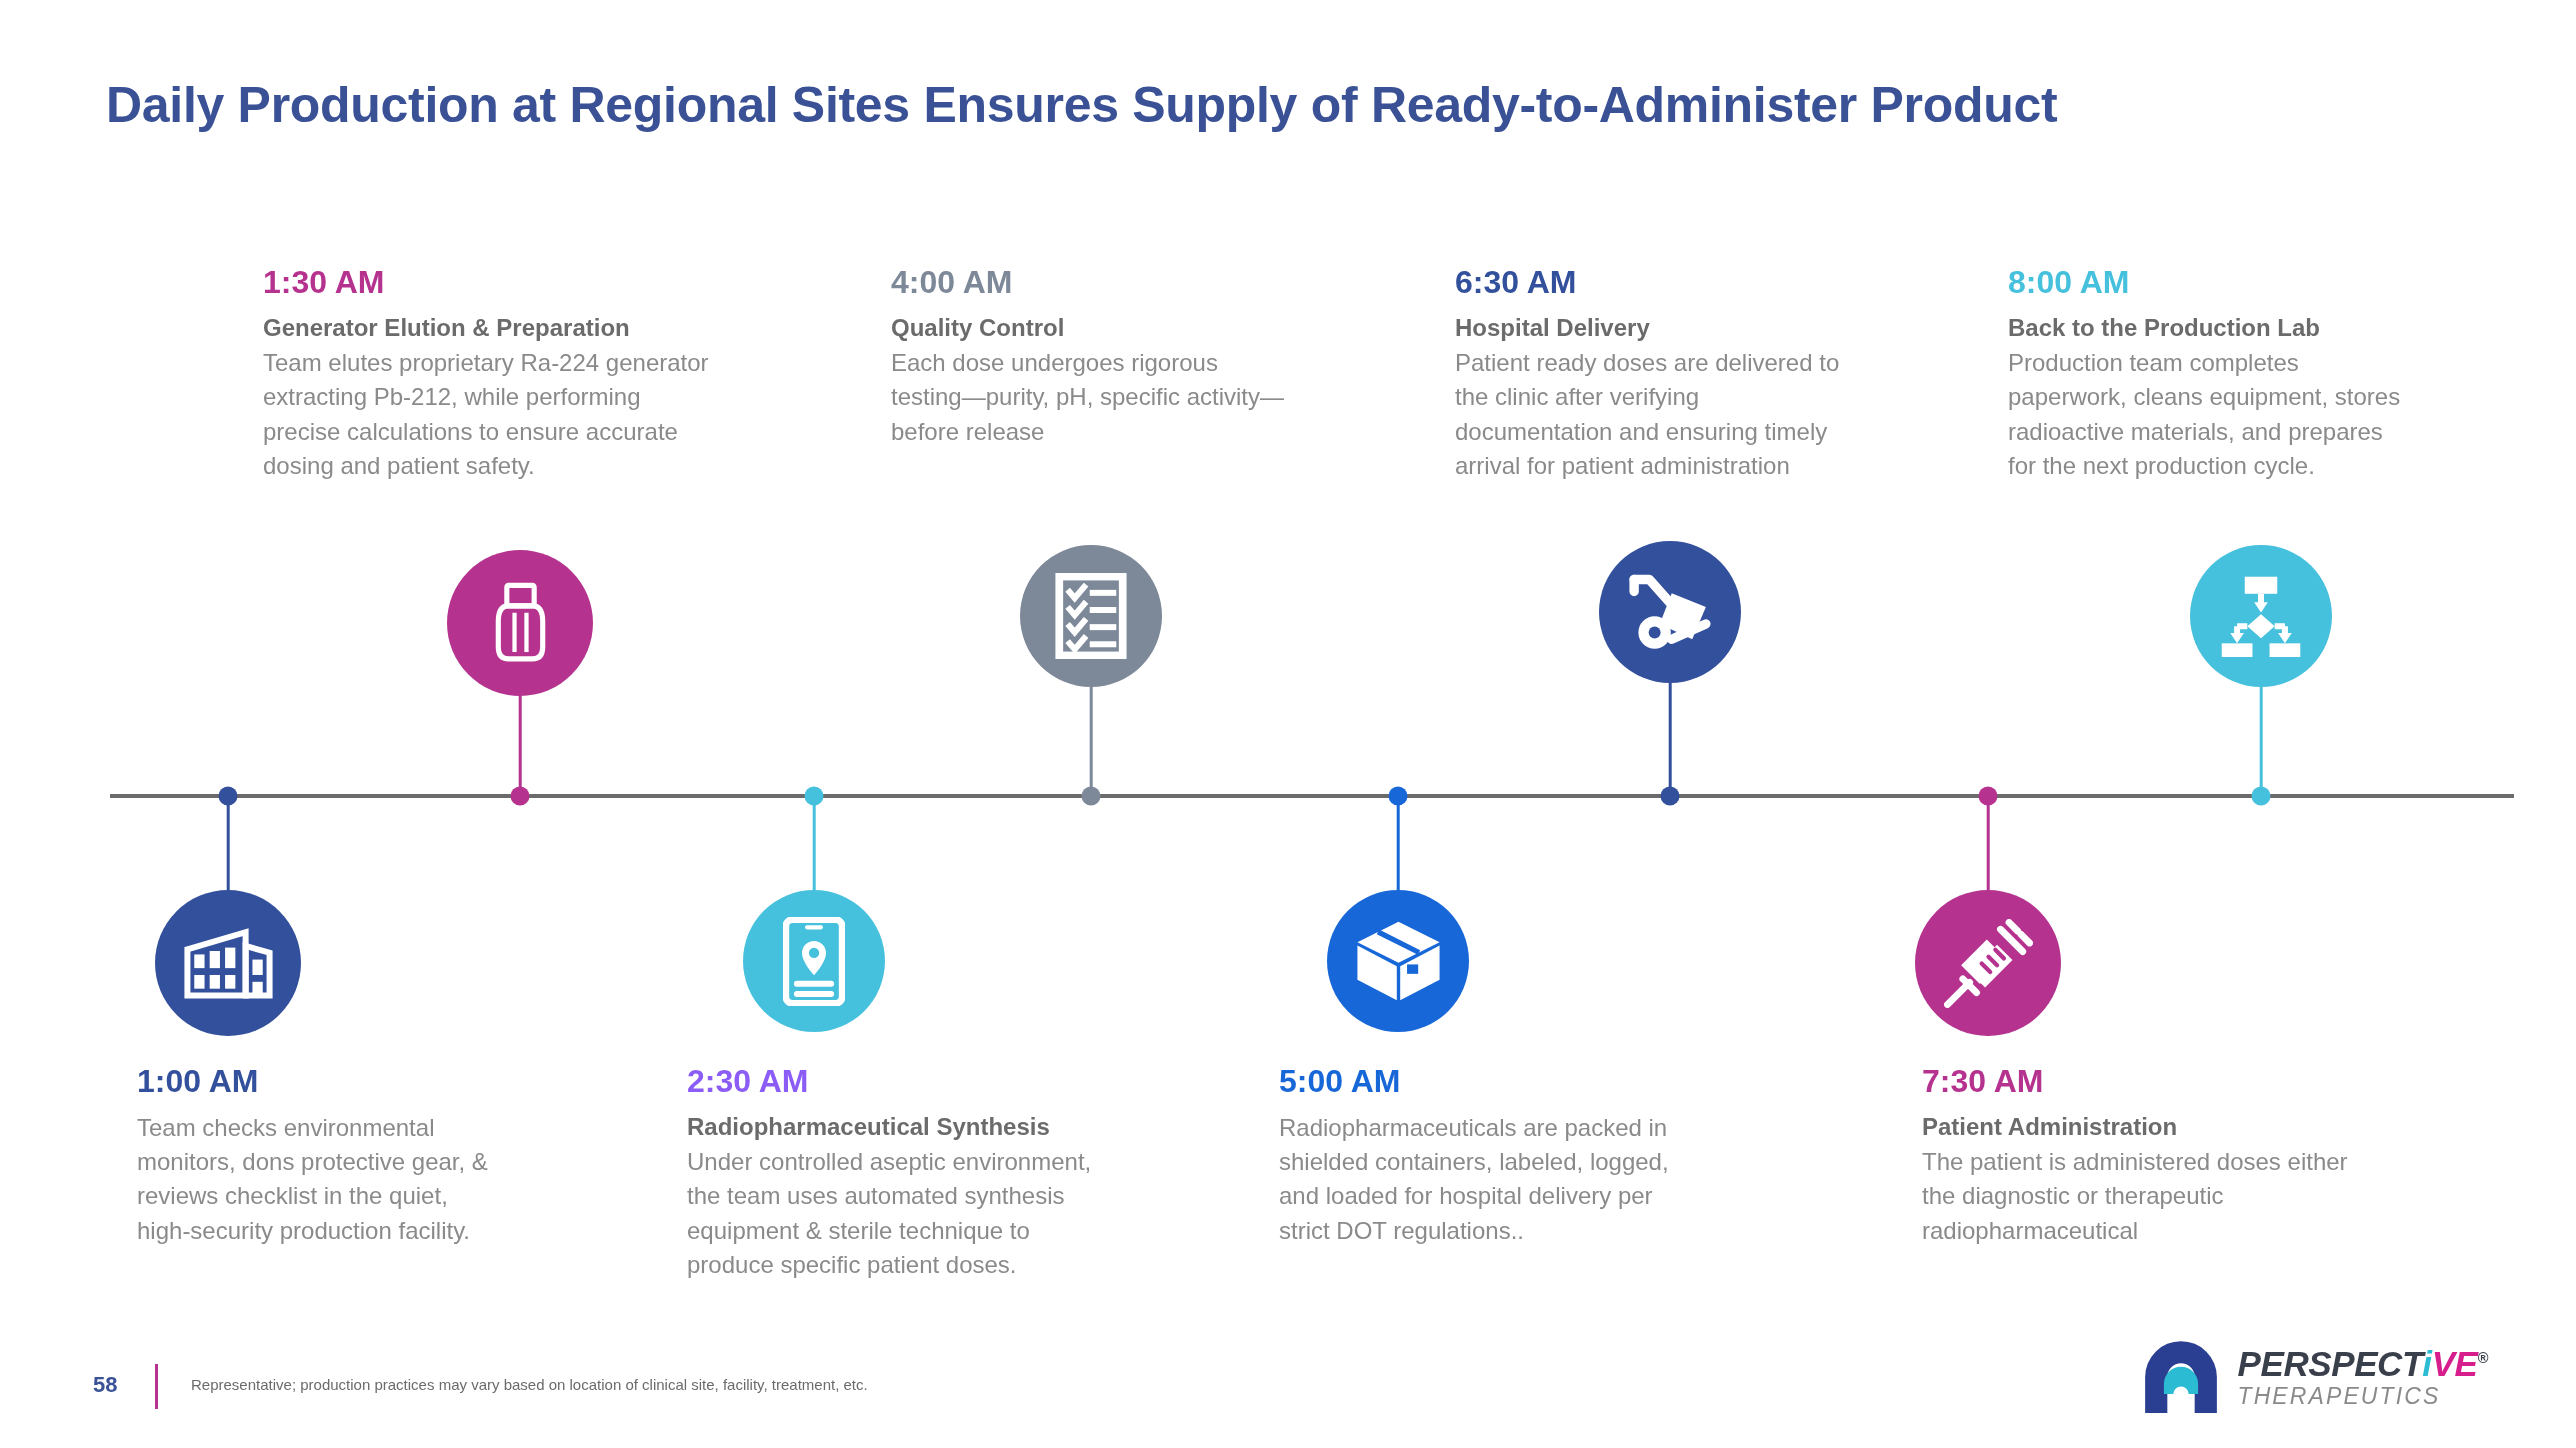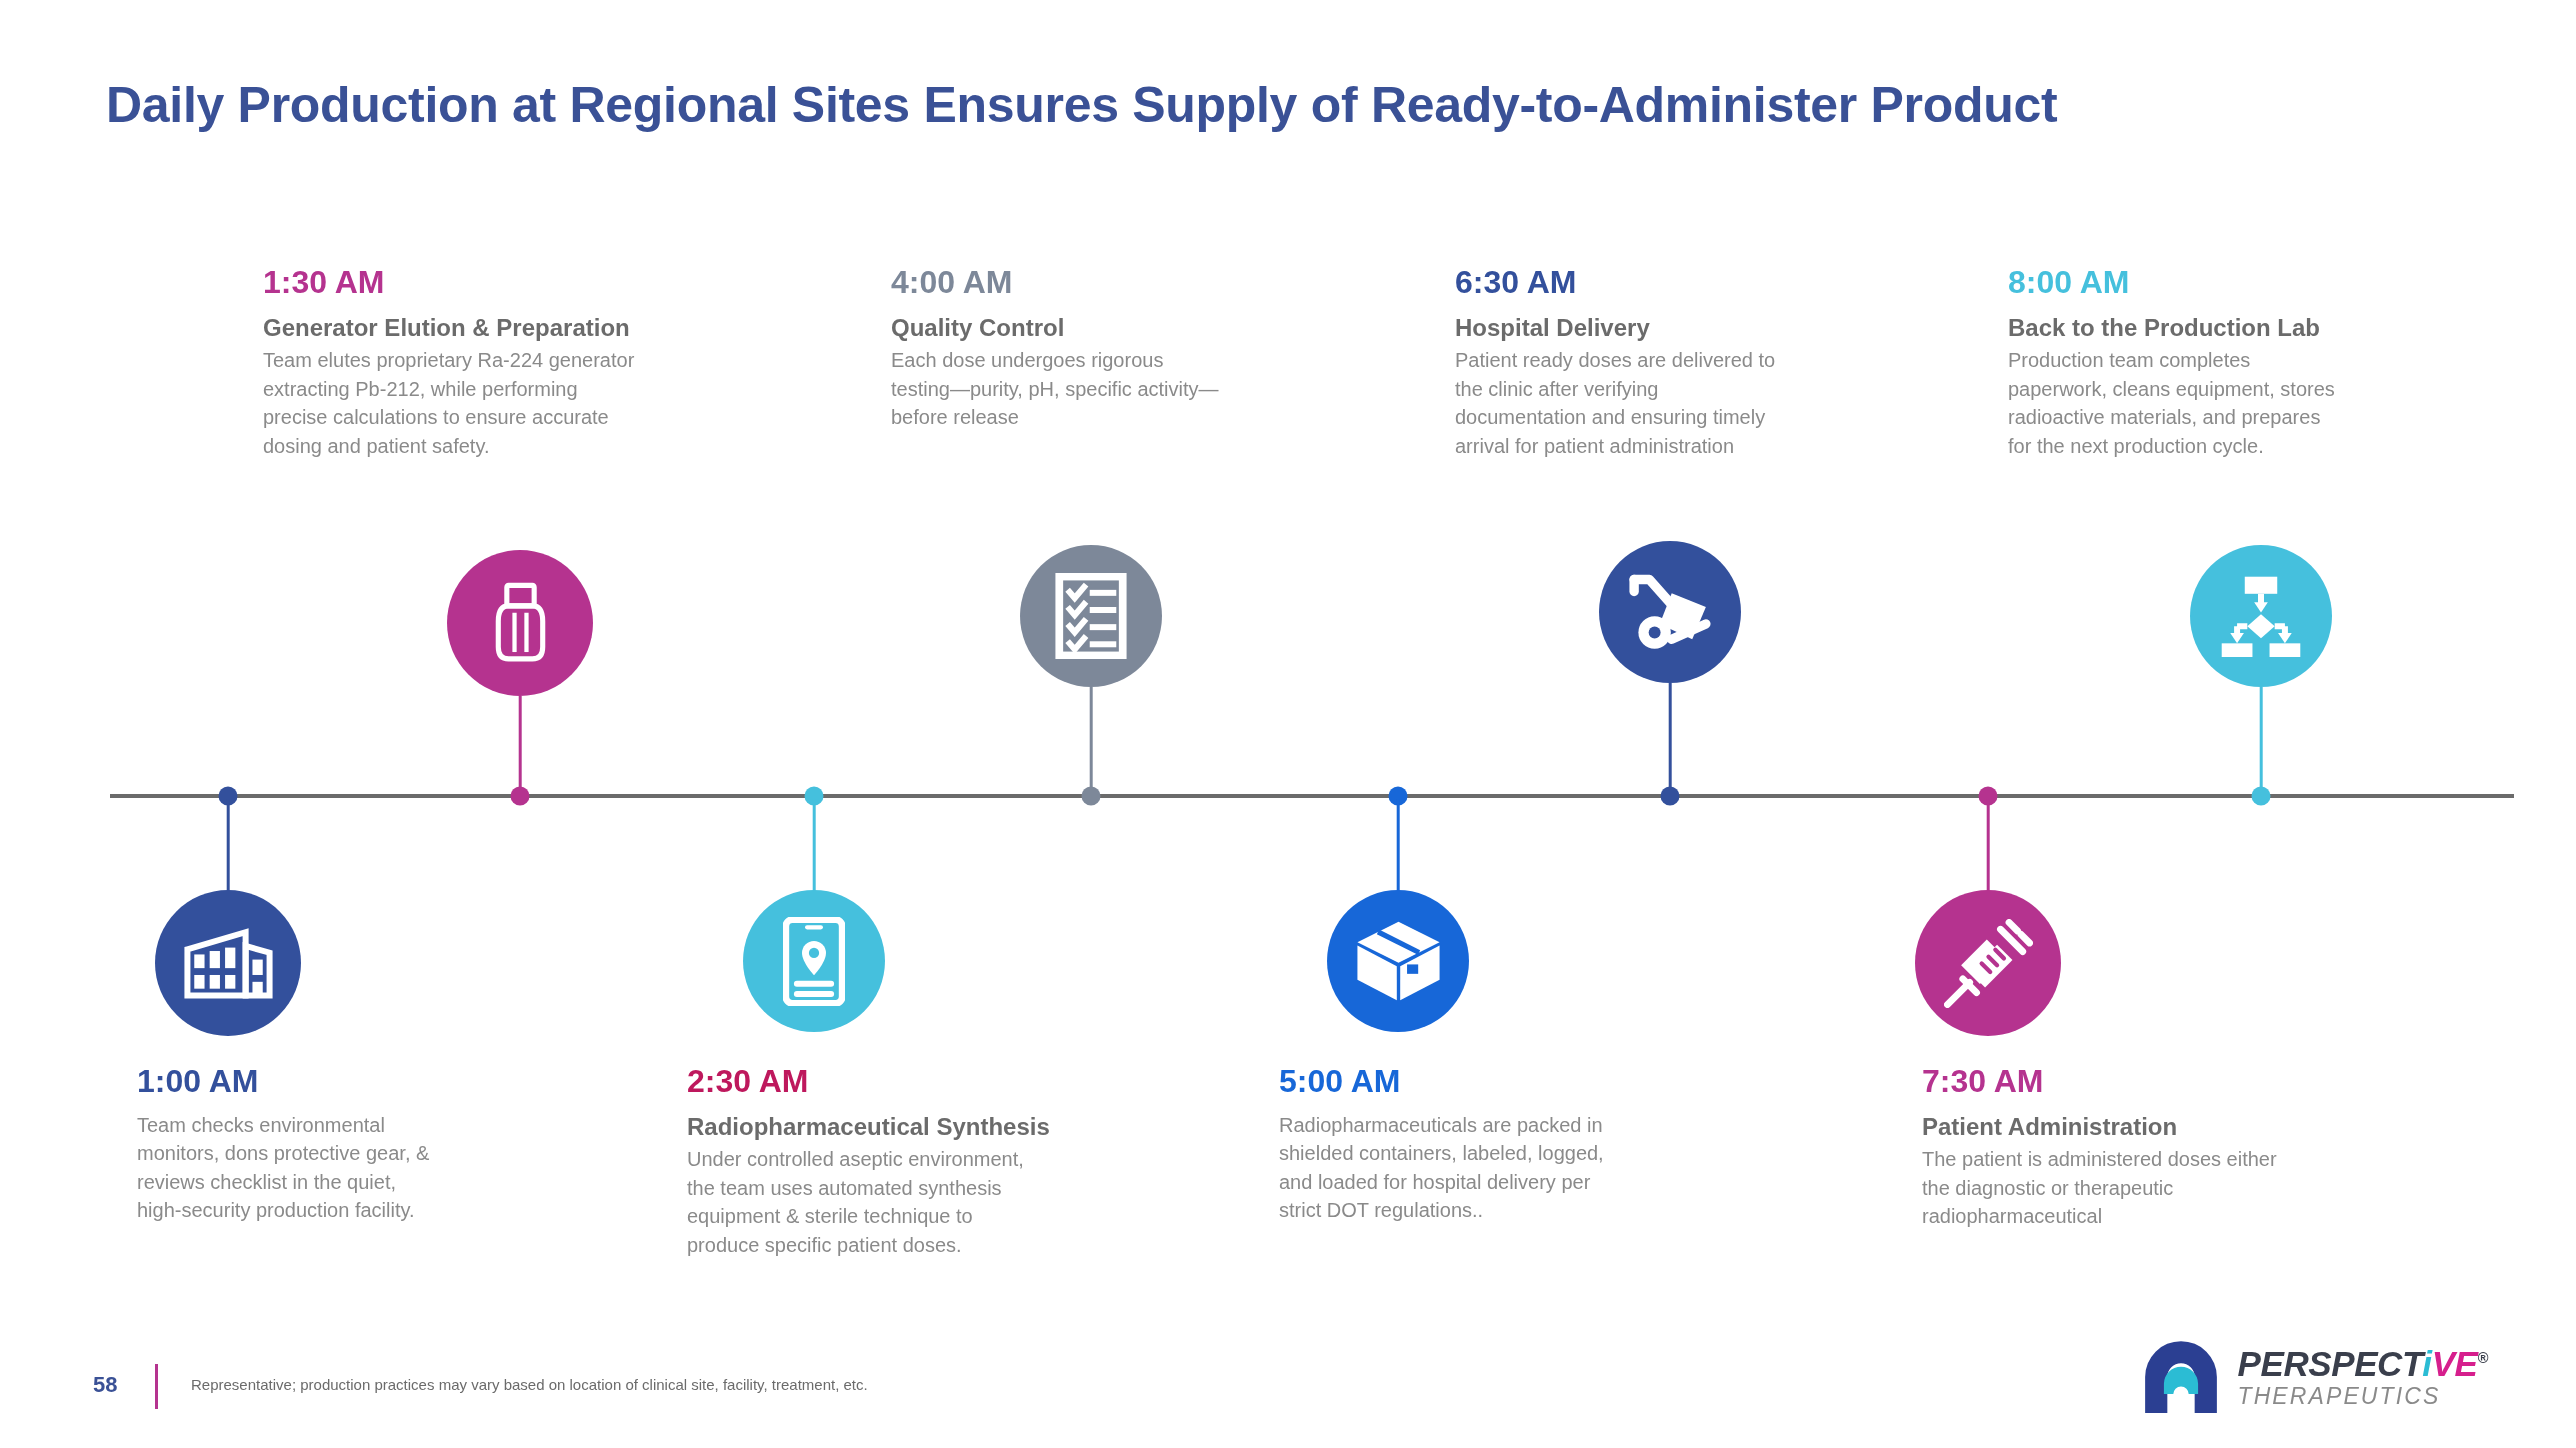--- a/index.html
+++ b/index.html
@@ -60,21 +60,21 @@
     line-height:1.05;
   }
   .entry .heading{
     font-size:24px;
     font-weight:700;
     color:#6b6b6b;
     margin:0 0 3.4px 0;
     line-height:1.3;
   }
   .entry .desc{
-    font-size:20px;
+    font-size:24px;
     font-weight:400;
     color:#8a8a8a;
     line-height:1.43;
     margin:0;
     white-space:pre-line;
   }
 
   
   .footer-page{
     position:absolute;
@@ -309,21 +309,21 @@
 
   <div class="entry" style="left:137px;top:1065px;width:567px;">
     <div class="time" style="color:#33509c;">1:00 AM</div>
     <div class="desc">Team checks environmental
 monitors, dons protective gear, &amp;
 reviews checklist in the quiet,
 high-security production facility.</div>
   </div>
 
   <div class="entry" style="left:687px;top:1065px;width:592px;">
-    <div class="time" style="color:#be185d;">2:30 AM</div>
+    <div class="time" style="color:#8b5cf6;">2:30 AM</div>
     <div class="heading">Radiopharmaceutical Synthesis</div>
     <div class="desc">Under controlled aseptic environment,
 the team uses automated synthesis
 equipment &amp; sterile technique to
 produce specific patient doses.</div>
   </div>
 
   <div class="entry" style="left:1279px;top:1065px;width:584px;">
     <div class="time" style="color:#1767d8;">5:00 AM</div>
     <div class="desc">Radiopharmaceuticals are packed in

